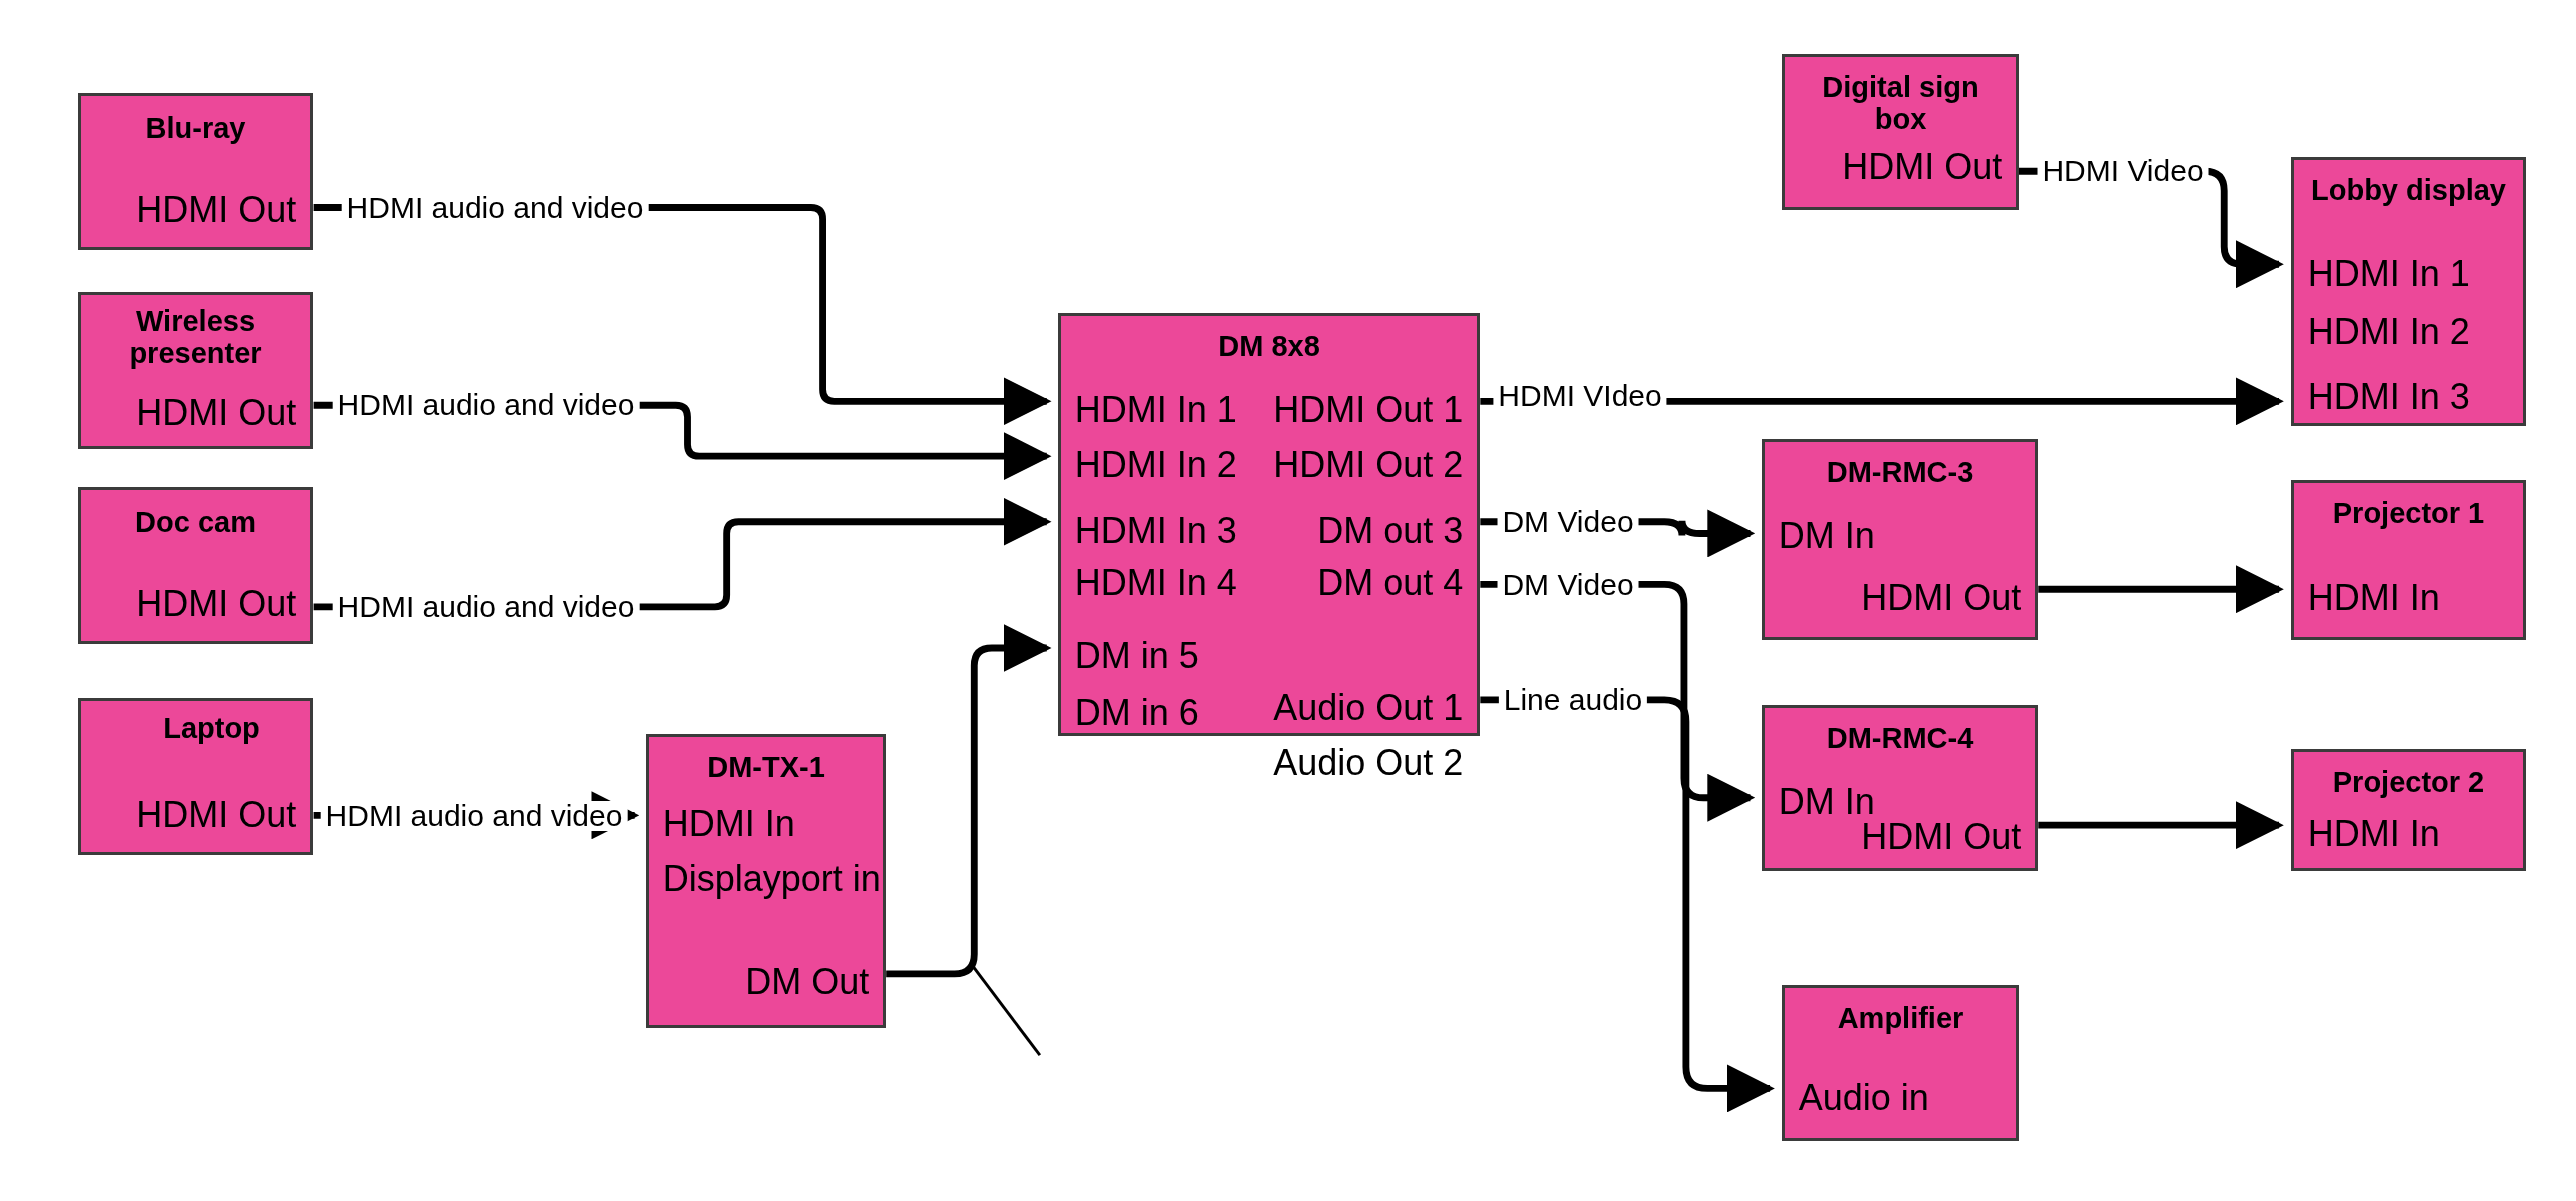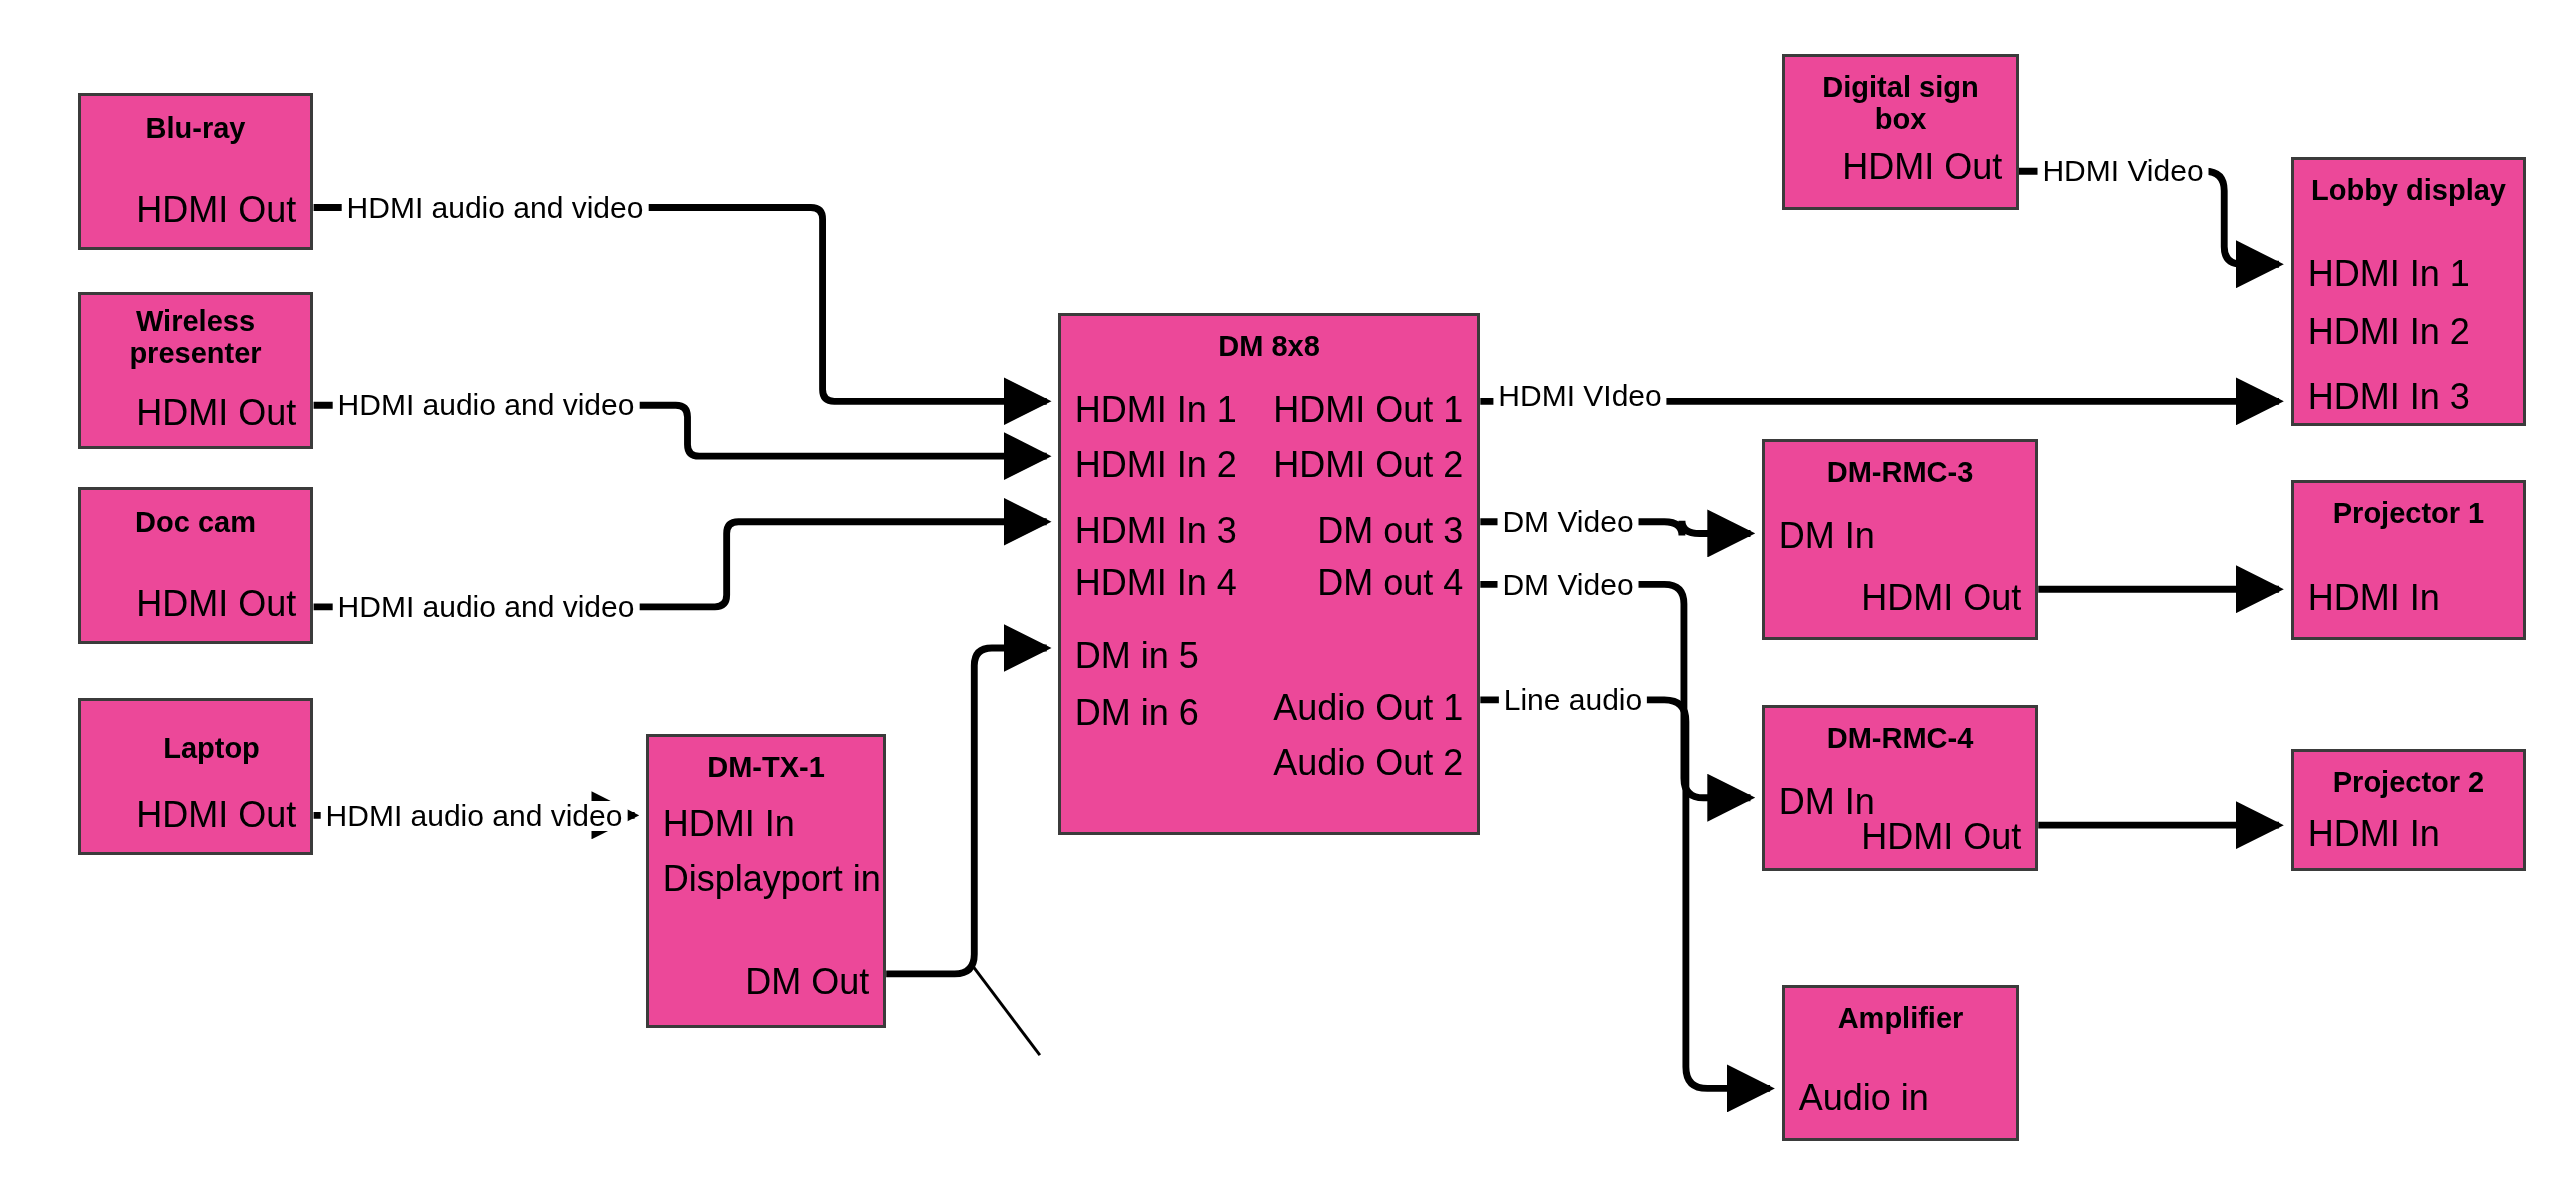--- a/index.html
+++ b/index.html
@@ -76,33 +76,33 @@
     <div class="title" style="margin-top:10px;padding:0 26px;">Wireless presenter</div>
     <div class="port right" style="position:absolute;right:13.7px;top:98px;">HDMI Out</div>
   </div>
 
   <div class="node" style="left:78px;top:487px;width:235px;height:157px;">
     <div class="title" style="margin-top:15.7px;">Doc cam</div>
     <div class="port right" style="position:absolute;right:13.7px;top:94px;">HDMI Out</div>
   </div>
 
   <div class="node" style="left:78px;top:698px;width:235px;height:157px;">
-    <div class="title" style="margin-top:31px;padding-left:32px;">Laptop</div>
+    <div class="title" style="margin-top:11px;padding-left:32px;">Laptop</div>
     <div class="port right" style="position:absolute;right:13.7px;top:94px;">HDMI Out</div>
   </div>
 
   <div class="node" style="left:646px;top:734px;width:240px;height:294px;">
     <div class="title" style="margin-top:13.7px;">DM-TX-1</div>
     <div class="port left" style="position:absolute;left:13.7px;top:67px;">HDMI In</div>
     <div class="port left" style="position:absolute;left:13.7px;top:122px;">Displayport in</div>
     <div class="port right" style="position:absolute;right:13.7px;top:225px;">DM Out</div>
   </div>
 
 
-  <div class="node" style="left:1058px;top:313px;width:422px;height:522px;">
+  <div class="node" style="left:1058px;top:313px;width:422px;height:423px;">
     <div class="title" style="margin-top:13.7px;">DM 8x8</div>
 
     <div class="port left" style="position:absolute;left:13.7px;top:74px;">HDMI In 1</div>
     <div class="port left" style="position:absolute;left:13.7px;top:129px;">HDMI In 2</div>
     <div class="port left" style="position:absolute;left:13.7px;top:195px;">HDMI In 3</div>
     <div class="port left" style="position:absolute;left:13.7px;top:247px;">HDMI In 4</div>
     <div class="port left" style="position:absolute;left:13.7px;top:320px;">DM in 5</div>
     <div class="port left" style="position:absolute;left:13.7px;top:377px;">DM in 6</div>
 
     <div class="port right" style="position:absolute;right:13.7px;top:74px;">HDMI Out 1</div>

